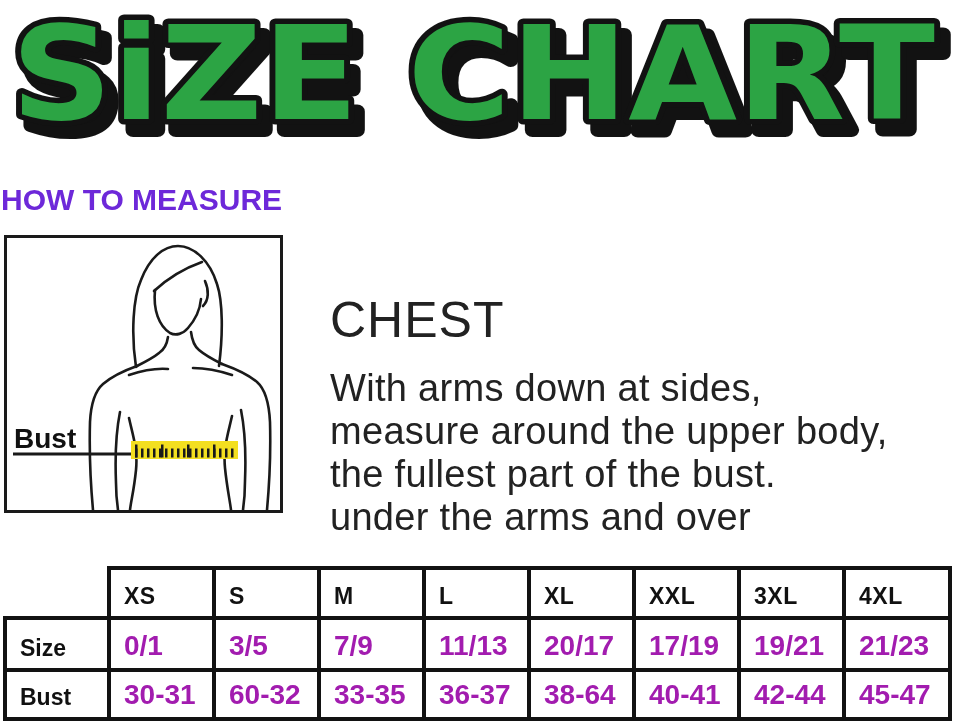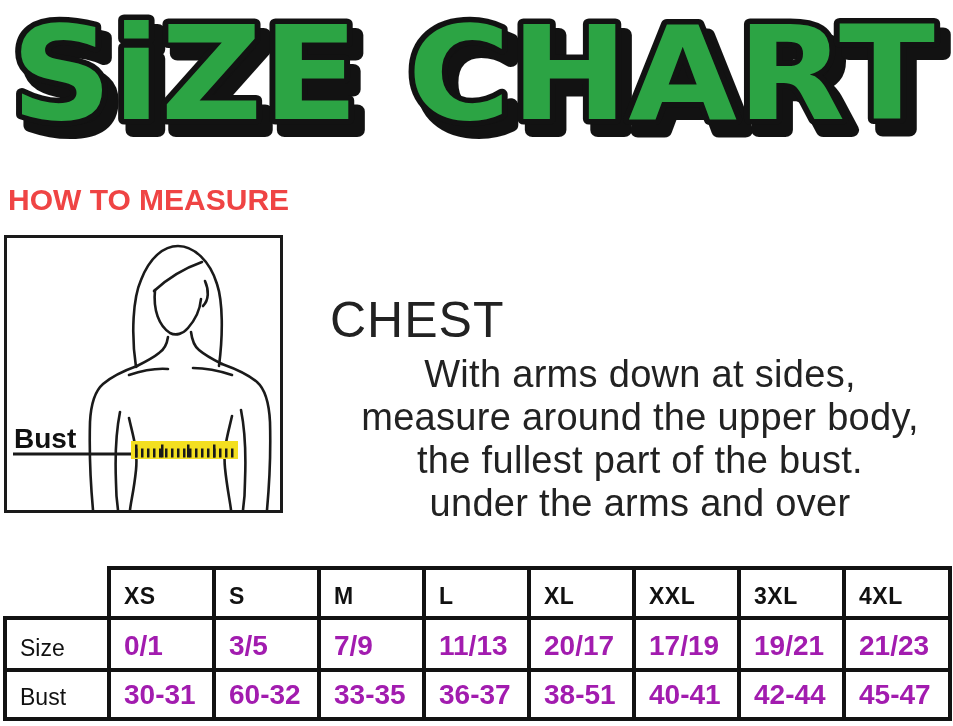--- a/index.html
+++ b/index.html
@@ -4,51 +4,51 @@
 <style>
   html,body { margin:0; padding:0; }
   body {
     width:953px; height:726px; position:relative; overflow:hidden;
     background:#ffffff; color:#1f1f1f;
     font-family:"Liberation Sans", sans-serif;
   }
   .title-svg { position:absolute; top:2px; left:0; }
 
   .htm-heading {
-    position:absolute; left:8px; top:183px;
-    font-size:30px; font-weight:bold; letter-spacing:0px; color:#ef4444;text-align:right;
+    position:absolute; left:1px; top:183px;
+    font-size:30px; font-weight:bold; letter-spacing:0px; color:#6d28d9;text-align:right;
   }
 
   .figure-box {
     position:absolute; left:4px; top:235px; width:279px; height:278px;
     border:3px solid #1a1a1a; box-sizing:border-box; background:#fff;
   }
   .figure-svg { position:absolute; top:0; left:0; }
   .bust-label {
     position:absolute; left:7px; top:185px;
     font-size:28px; font-weight:bold; color:#111;
   }
 
   .chest-block { position:absolute; left:330px; top:292px; width:620px; }
   .chest-heading { font-size:50px; letter-spacing:1px; color:#222; line-height:56px; }
-  .chest-lines { margin-top:5px; font-size:38px; line-height:43px; color:#222; letter-spacing:0.3px;text-align:center; }
+  .chest-lines { margin-top:19px; font-size:38px; line-height:43px; color:#222; letter-spacing:0.3px; }
 
   .size-table-wrap { position:absolute; left:3px; top:566px; }
   table.size-table { border-collapse:collapse; table-layout:fixed; width:949px;border-radius:14px; }
   .size-table td {
     border:4px solid #121212; background:#fff;
     vertical-align:bottom; padding:0 0 6px 13px;
     overflow:hidden; white-space:nowrap;
   }
   .size-table td.ghost { border:none; background:transparent; }
   tr.r-head { height:50px; }
   tr.r-size { height:52px; }
   tr.r-bust { height:49px; }
   .col-h { font-weight:bold; font-size:23px; letter-spacing:0.5px; color:#111; }
-  .row-l { font-weight:normal; font-size:23px; color:#111; }
+  .row-l { font-weight:bold; font-size:23px; color:#111; }
   .val   { font-size:28px; color:#a21caf;font-weight:bold; }
 </style>
 </head>
 <body>
 
 <svg class="title-svg" width="953" height="162" viewBox="0 0 953 162">
   <text x="20" y="128" textLength="924" lengthAdjust="spacingAndGlyphs" font-family="'DejaVu Sans', sans-serif" font-size="130" font-weight="bold" fill="#121212" stroke="#121212" stroke-width="14" stroke-linejoin="round">SiZE CHART</text>
   <text x="11" y="117" textLength="924" lengthAdjust="spacingAndGlyphs" font-family="'DejaVu Sans', sans-serif" font-size="130" font-weight="bold" stroke="#121212" stroke-width="11" stroke-linejoin="round" paint-order="stroke" fill="#2CA444">SiZE CHART</text>
 </svg>
 
@@ -125,20 +125,20 @@
       <td class="val">17/19</td>
       <td class="val">19/21</td>
       <td class="val">21/23</td>
     </tr>
     <tr class="r-bust">
       <td class="row-l">Bust</td>
       <td class="val">30-31</td>
       <td class="val">60-32</td>
       <td class="val">33-35</td>
       <td class="val">36-37</td>
-      <td class="val">38-51</td>
+      <td class="val">38-64</td>
       <td class="val">40-41</td>
       <td class="val">42-44</td>
       <td class="val">45-47</td>
     </tr>
   </tbody>
     </table>
 </div>
 
 </body></html>

